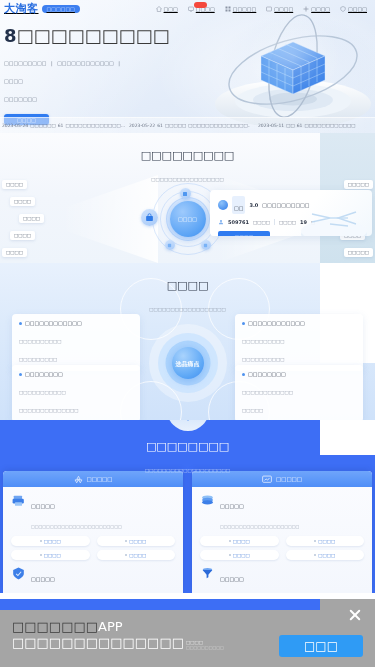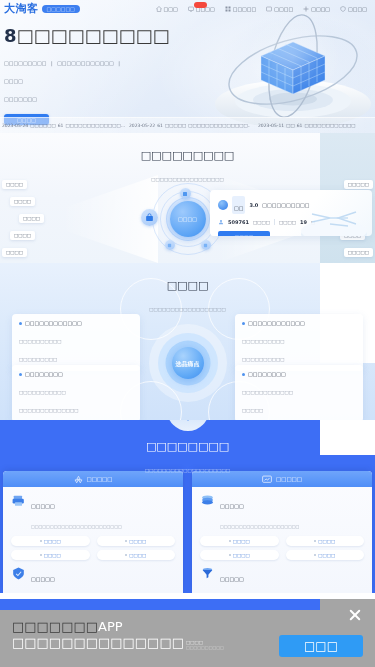--- a/index.html
+++ b/index.html
@@ -33,21 +33,21 @@
     content:"";position:absolute;left:-60px;top:-40px;width:330px;height:260px;
     background:linear-gradient(135deg,rgba(255,255,255,.85),rgba(255,255,255,0) 60%);
     transform:rotate(-8deg);
   }
   .hero::after{
     content:"";position:absolute;right:-40px;bottom:-10px;width:260px;height:140px;
     background:radial-gradient(ellipse at center, rgba(255,255,255,.75), rgba(255,255,255,0) 70%);
   }
 
   
-  .topbar{position:absolute;top:0;left:0;right:0;height:17px;display:flex;align-items:center;z-index:6;}
+  .topbar{position:absolute;top:0;left:0;right:0;height:17px;display:flex;align-items:center;z-index:6;text-decoration:underline;}
   .logo{display:flex;align-items:center;gap:3px;padding-left:4px;}
   .logo-text{
     font-family:"DejaVu Sans", sans-serif;
     font-weight:bold;font-size:11px;color:#2a6fe0;letter-spacing:.5px;
     text-shadow:0 1px 0 rgba(255,255,255,.8);
   }
   .logo-badge{
     background:#3d7ff0;border-radius:7px;padding:1px 5px;display:flex;align-items:center;
   }
   .logo-badge .tofu{font-size:5px;color:#cfe0fb;}

